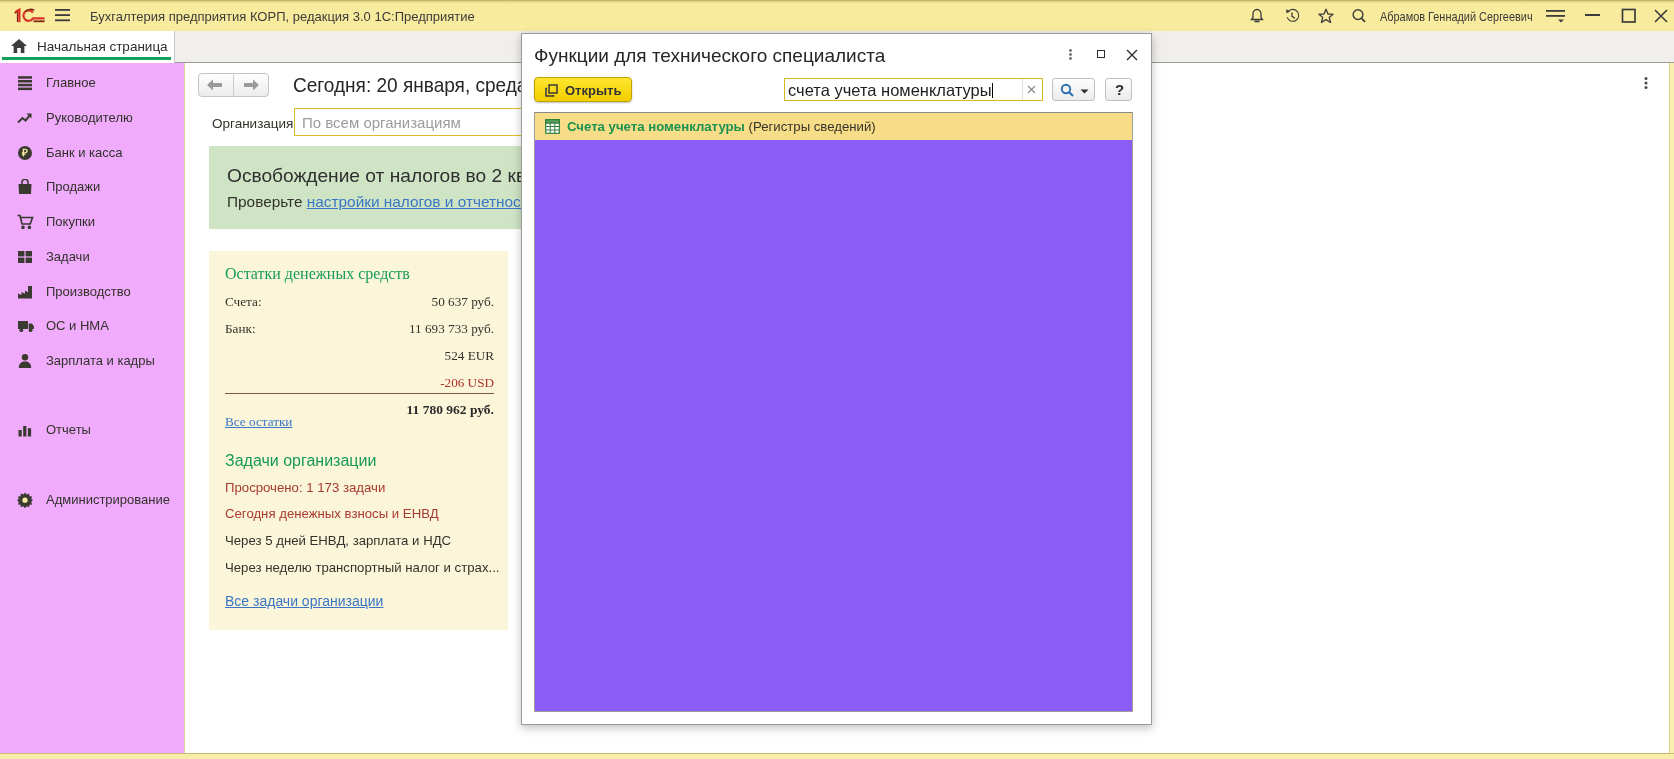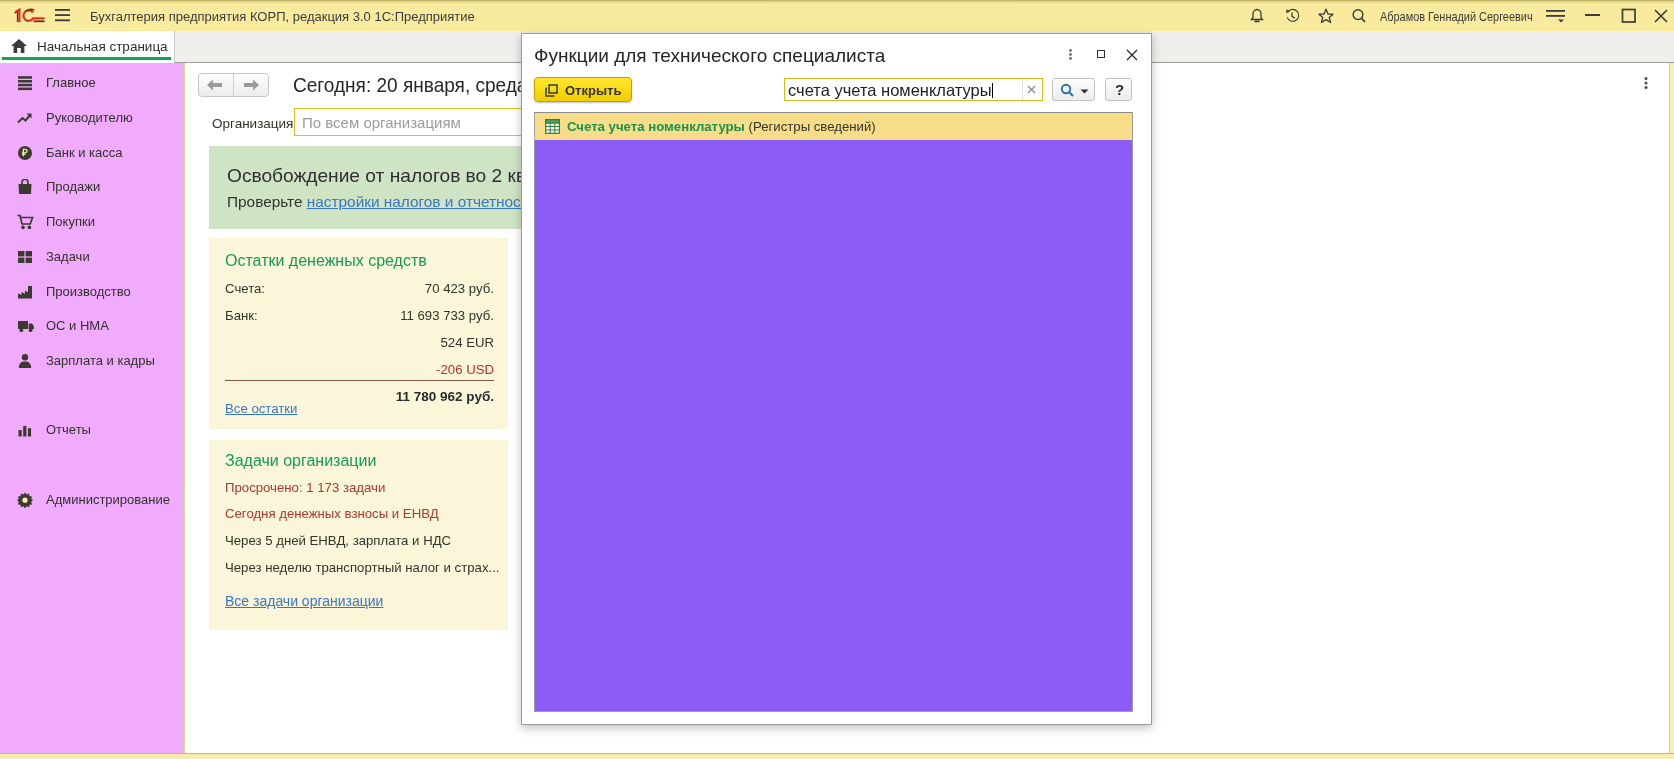--- a/index.html
+++ b/index.html
@@ -186,24 +186,24 @@
   <div class="abs" style="left:27px;top:53px;font-size:13.5px;color:#33332b;">Организация:</div>
   <div class="abs" style="left:109px;top:45px;width:600px;height:28px;background:#fff;border:1px solid #e0bd28;">
     <div class="abs" style="left:7px;top:5px;font-size:15px;color:#9c9c9c;">По всем организациям</div>
   </div>
 
   <div class="abs" style="left:24px;top:83px;width:740px;height:83px;background:#cfe4c5;">
     <div class="abs" style="left:18px;top:19px;font-size:18.5px;color:#2f2f2f;white-space:nowrap;transform:scaleX(1.035);transform-origin:0 0;">Освобождение от налогов во 2 квартале 2021 года</div>
     <div class="abs" style="left:18px;top:47px;font-size:15px;color:#33332b;white-space:nowrap;transform:scaleX(1.025);transform-origin:0 0;">Проверьте <a style="color:#3a76c4;text-decoration:underline;">настройки налогов и отчетности</a></div>
   </div>
 
-  <div class="abs" style="left:24px;top:175px;width:299px;height:191px;background:#fbf6da;">
+  <div class="abs" style="left:24px;top:188px;width:299px;height:191px;background:#fbf6da;font-family:Liberation Serif, serif;">
     <div class="abs" style="left:16px;top:14px;font-size:16px;color:#169a58;">Остатки денежных средств</div>
     <div class="abs" style="left:16px;top:43px;font-size:13.2px;color:#33332b;">Счета:</div>
-    <div class="abs" style="right:14px;top:43px;font-size:13.2px;color:#33332b;">70 423 руб.</div>
+    <div class="abs" style="right:14px;top:43px;font-size:13.2px;color:#33332b;">50 637 руб.</div>
     <div class="abs" style="left:16px;top:70px;font-size:13.2px;color:#33332b;">Банк:</div>
     <div class="abs" style="right:14px;top:70px;font-size:13.2px;color:#33332b;">11 693 733 руб.</div>
     <div class="abs" style="right:14px;top:97px;font-size:13.2px;color:#33332b;">524 EUR</div>
     <div class="abs" style="right:14px;top:124px;font-size:13.2px;color:#b0322c;">-206 USD</div>
     <div class="abs" style="left:16px;top:142px;width:269px;height:1px;background:#7c564c;"></div>
     <div class="abs" style="right:14px;top:151px;font-size:13.5px;font-weight:bold;color:#2b2b2b;">11 780 962 руб.</div>
     <div class="abs" style="left:16px;top:163px;font-size:13.2px;color:#3a76c4;text-decoration:underline;">Все остатки</div>
   </div>
 
   <div class="abs" style="left:24px;top:377px;width:299px;height:190px;background:#fbf6da;">

